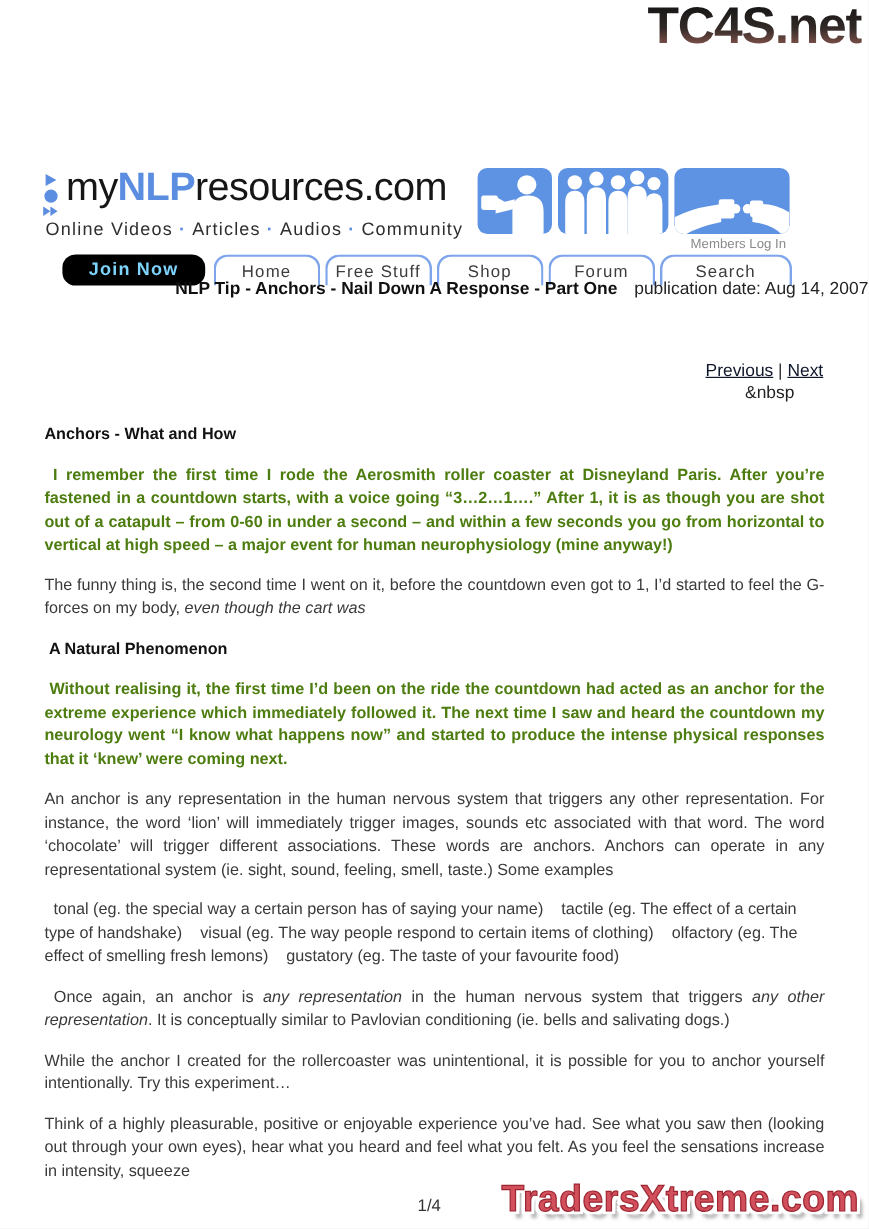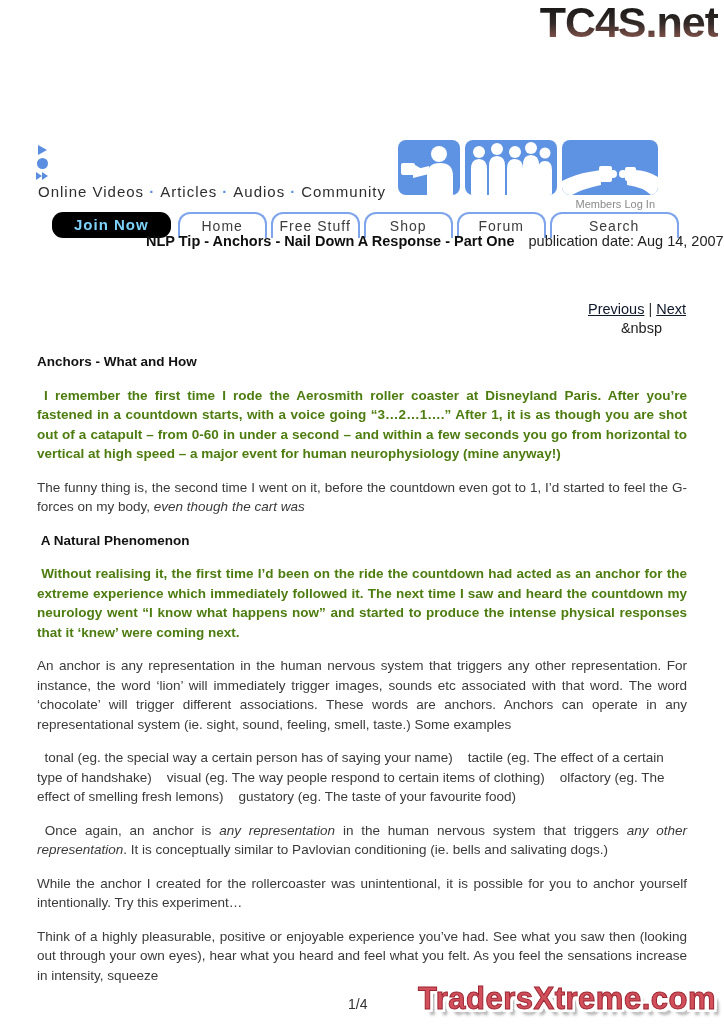--- a/index.html
+++ b/index.html
@@ -42,21 +42,21 @@
   .navrow { position:absolute; top:212px; left:52px; display:flex; align-items:stretch; height:26px; }
   .join-btn {
     background:#000; color:#7dd3fc; border-radius:11px; font-weight:bold; font-size:15px;
     letter-spacing:1px; padding:4px 22px 0; margin-right:7px; height:26px; cursor:pointer;
   }
   .tab {
     border:2px solid #7ea5eb; border-bottom:none; border-radius:12px 12px 0 0;
     background:#fff; width:89px; text-align:center; font-size:14px; color:#3c3c3c;
     letter-spacing:1px; padding-top:4px; margin-right:4px; cursor:pointer;
   }
-  .tab.wide { width:129px; }
+  .tab.wide { width:110px; }
   
   .title-row { position:absolute; top:233px; left:146px; font-size:14.5px; white-space:nowrap; }
   .title-main { font-weight:bold; color:#101010; }
   .title-pub { color:#222; margin-left:10px; }
   
   .pager { position:absolute; top:301px; right:38px; text-align:right; font-size:14.5px; }
   .pager a { color:#0f172a; text-decoration:underline; cursor:pointer; }
   .pager .psep { color:#333; padding:0 4px; }
   .pager-nbsp { margin-top:3px; padding-right:24px; color:#222; }
   
@@ -100,20 +100,21 @@
   <div class="logo-block">
     <div class="logo-row">
       <div class="logo-icon">
         <span class="tri"></span>
         <span class="ldot"></span>
         <span class="ff">
             <i></i>
             <i></i>
           </span>
       </div>
+      <div class="logo-text"><span>my</span><span class="logo-nlp">NLP</span><span>resources.com</span></div>
     </div>
     <div class="tagline"><span>Online Videos</span><span class="sep">·</span><span>Articles</span><span class="sep">·</span><span>Audios</span><span class="sep">·</span><span>Community</span></div>
   </div>
 
   <div class="media-strip">
     <div class="media-box" style="width:62px">
       <svg viewBox="0 0 62 55" width="62" height="55">
         <g fill="#ffffff">
           <circle cx="41" cy="14" r="8"></circle>
           <path d="M29 55 V36 q0-13 13-13 q13 0 13 13 V55 Z"></path>

